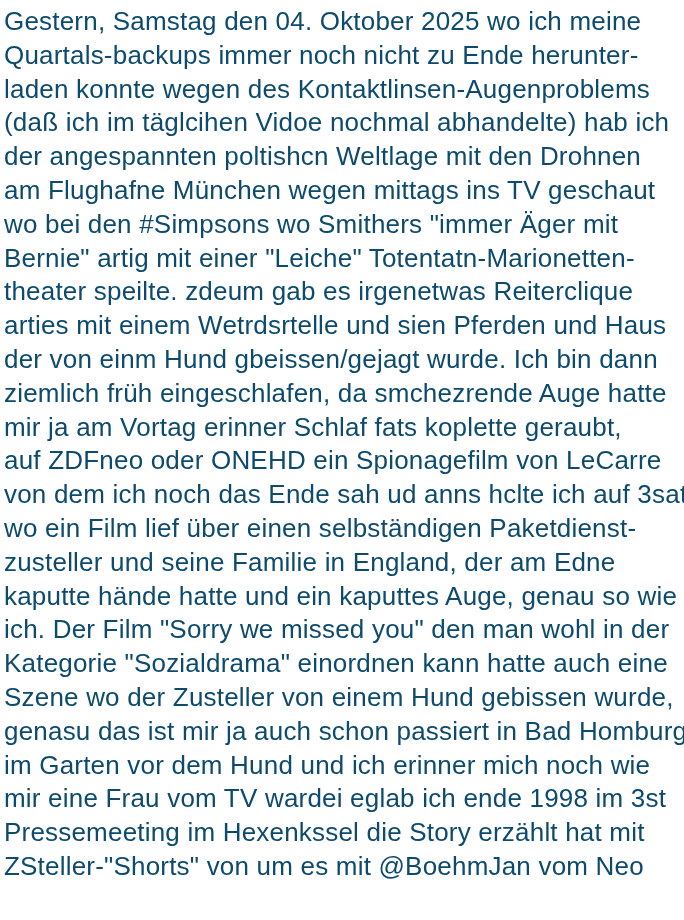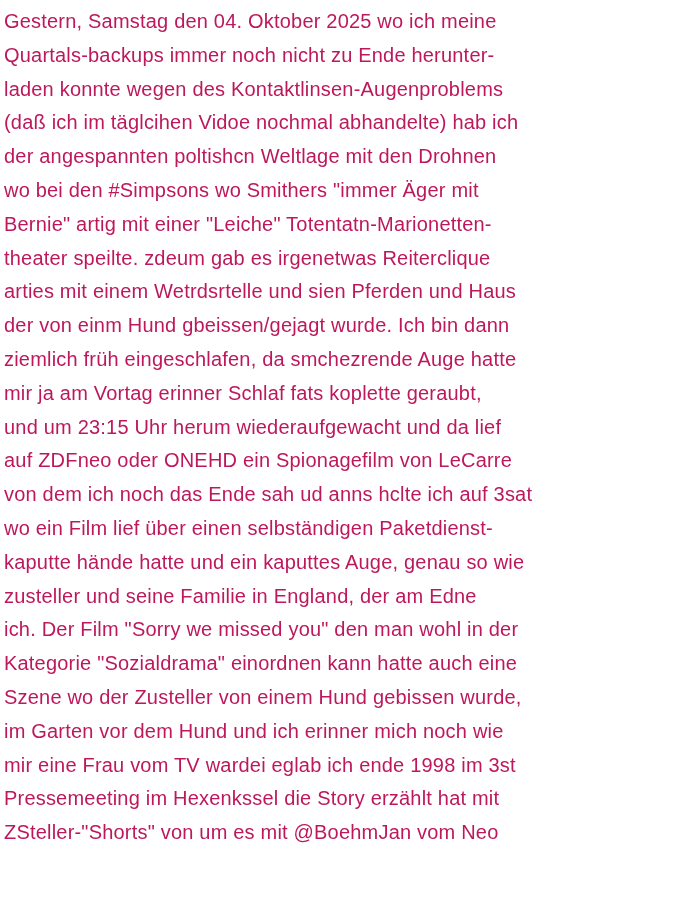--- a/index.html
+++ b/index.html
@@ -10,53 +10,54 @@
   .page {
     width: 684px;
     height: 920px;
     overflow: hidden;
     background: #ffffff;
     box-sizing: border-box;
     padding: 5px 0 0 4px;
   }
   .text-block {
     font-family: "Liberation Sans", "DejaVu Sans", sans-serif;
-    font-size: 20px;
+    font-size: 26px;
     line-height: 33.8px;
-    color: #be185d;
+    color: #0c4a6e;
     letter-spacing: 0.2px;
   }
   .text-line {
     white-space: nowrap;
   }
 </style>
 </head>
 <body>
 
 <div class="page">
   <div class="text-block">
     <div class="text-line">Gestern, Samstag den 04. Oktober 2025 wo ich meine</div>
     <div class="text-line">Quartals-backups immer noch nicht zu Ende herunter-</div>
     <div class="text-line">laden konnte wegen des Kontaktlinsen-Augenproblems</div>
     <div class="text-line">(daß ich im täglcihen Vidoe nochmal abhandelte) hab ich</div>
     <div class="text-line">der angespannten poltishcn Weltlage mit den Drohnen</div>
+    <div class="text-line">am Flughafne München wegen mittags ins TV geschaut</div>
     <div class="text-line">wo bei den #Simpsons wo Smithers "immer Äger mit</div>
     <div class="text-line">Bernie" artig mit einer "Leiche" Totentatn-Marionetten-</div>
     <div class="text-line">theater speilte. zdeum gab es irgenetwas Reiterclique</div>
     <div class="text-line">arties mit einem Wetrdsrtelle und sien Pferden und Haus</div>
     <div class="text-line">der von einm Hund gbeissen/gejagt wurde. Ich bin dann</div>
     <div class="text-line">ziemlich früh eingeschlafen, da smchezrende Auge hatte</div>
     <div class="text-line">mir ja am Vortag erinner Schlaf fats koplette geraubt,</div>
-    <div class="text-line">und um 23:15 Uhr herum wiederaufgewacht und da lief</div>
     <div class="text-line">auf ZDFneo oder ONEHD ein Spionagefilm von LeCarre</div>
     <div class="text-line">von dem ich noch das Ende sah ud anns hclte ich auf 3sat</div>
     <div class="text-line">wo ein Film lief über einen selbständigen Paketdienst-</div>
+    <div class="text-line">zusteller und seine Familie in England, der am Edne</div>
     <div class="text-line">kaputte hände hatte und ein kaputtes Auge, genau so wie</div>
-    <div class="text-line">zusteller und seine Familie in England, der am Edne</div>
     <div class="text-line">ich. Der Film "Sorry we missed you" den man wohl in der</div>
     <div class="text-line">Kategorie "Sozialdrama" einordnen kann hatte auch eine</div>
     <div class="text-line">Szene wo der Zusteller von einem Hund gebissen wurde,</div>
+    <div class="text-line">genasu das ist mir ja auch schon passiert in Bad Homburg</div>
     <div class="text-line">im Garten vor dem Hund und ich erinner mich noch wie</div>
     <div class="text-line">mir eine Frau vom TV wardei eglab ich ende 1998 im 3st</div>
     <div class="text-line">Pressemeeting im Hexenkssel die Story erzählt hat mit</div>
     <div class="text-line">ZSteller-"Shorts" von um es mit @BoehmJan vom Neo</div>
   </div>
 </div>
 
 </body></html>

